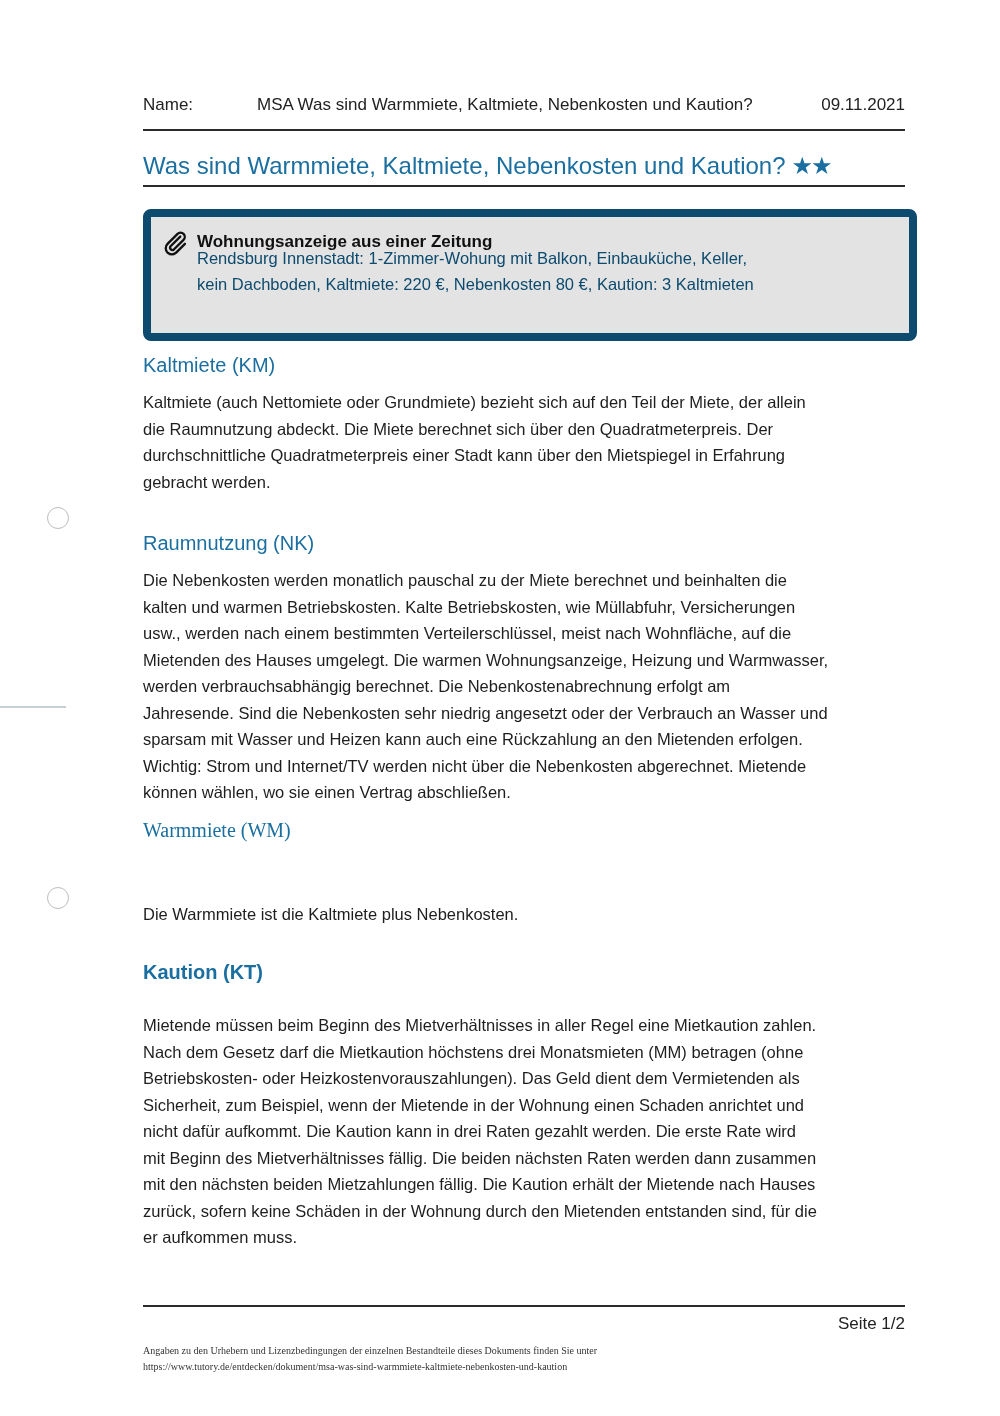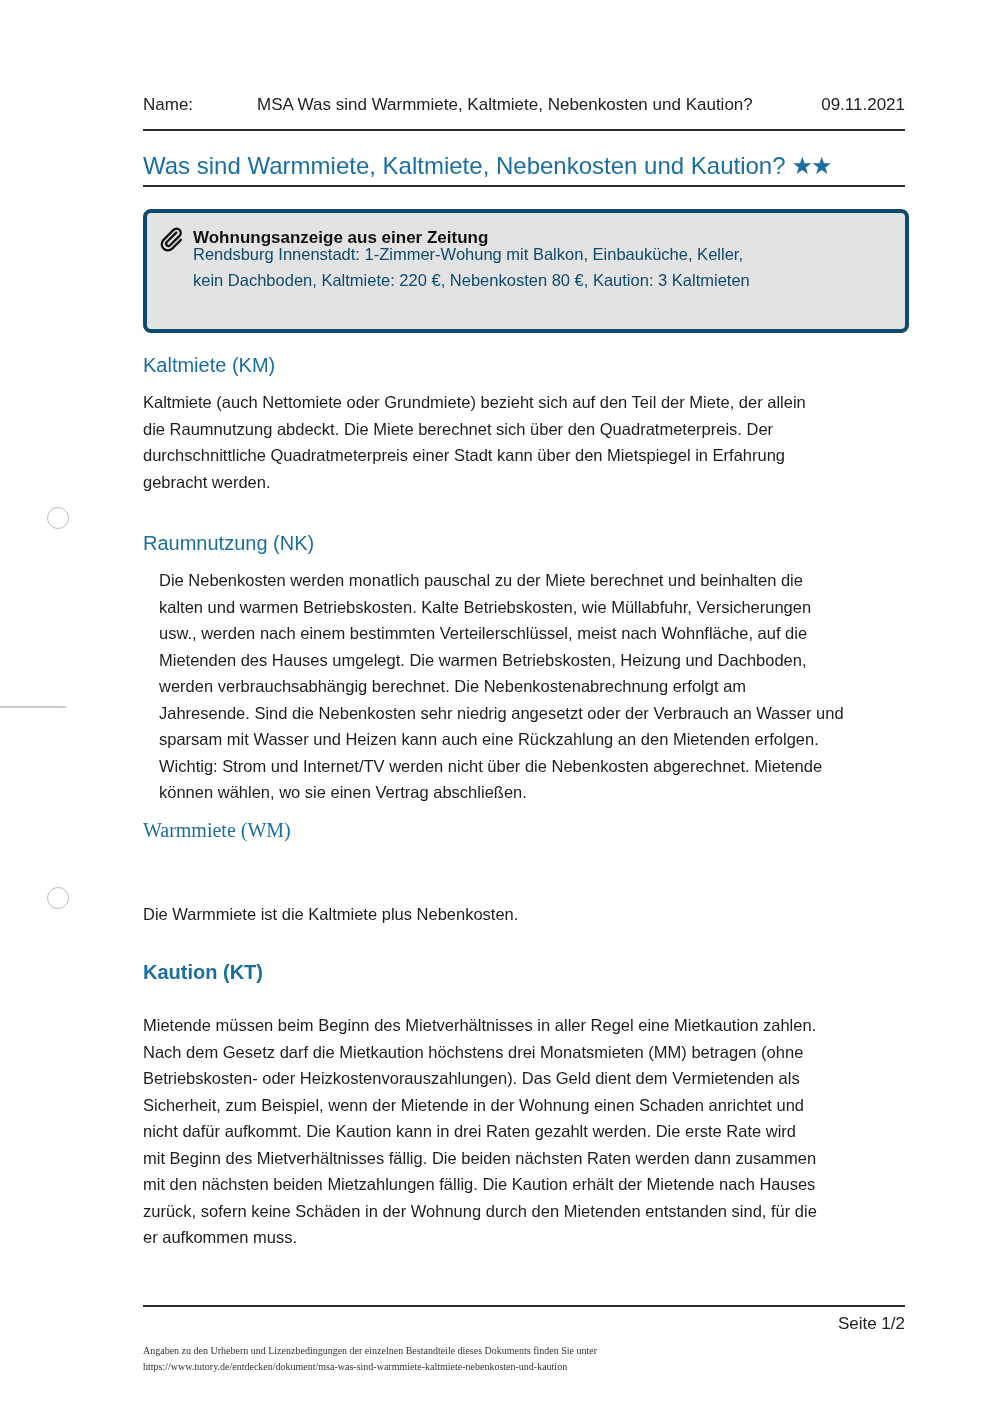--- a/index.html
+++ b/index.html
@@ -8,21 +8,21 @@
   .page { position: absolute; left: 143px; top: 0; width: 762px; }
   .header { position: absolute; top: 95px; left: 0; width: 762px; height: 24px;
             font-size: 17px; color: #222; }
   .header .name { position: absolute; left: 0; top: 0; }
   .header .doc-title { position: absolute; left: 114px; top: 0; }
   .header .date { position: absolute; right: 0; top: 0; }
   .rule { position: absolute; left: 0; width: 762px; height: 2px; background: #2b2b2b; }
   .main-title { position: absolute; top: 152px; left: 0; font-size: 24px; color: #1b6fa0; white-space: nowrap; }
   .main-title .stars { color: #1b6fa0; letter-spacing: -2px; margin-left: 6px; }
   .infobox { position: absolute; top: 209px; left: 0; width: 758px; height: 116px;
-             background: #e3e3e3; border: 4px solid #0c4a6e; border-radius: 8px; }
+             background: #e3e3e3; border: 8px solid #0c4a6e; border-radius: 8px; }
   .infobox .clip { position: absolute; left: 10px; top: 12px; width: 28px; height: 28px; }
   .infobox .box-title { position: absolute; left: 46px; top: 15px; font-size: 17px; font-weight: bold; color: #111; }
   .infobox .box-text { position: absolute; left: 46px; top: 28px; width: 700px; font-size: 16.5px; line-height: 26px; color: #0c4a6e; }
   .section-title { position: absolute; left: 0; font-size: 20px; color: #1b6fa0; }
   .para { position: absolute; left: 0; width: 765px; font-size: 16.5px; line-height: 26.5px; color: #1e1e1e; }
   .footer-rule { top: 1305px; }
   .page-num { position: absolute; right: 0; top: 1314px; font-size: 17px; color: #222; }
   .footnote { position: absolute; left: 0; top: 1343px; font-size: 10px; line-height: 16px; color: #333; width: 700px; font-family: Liberation Serif, serif; }
   .hole { position: absolute; left: 47px; width: 20px; height: 20px; border: 1.5px solid #bdbdbd; border-radius: 50%; }
   .fold { position: absolute; left: 0; top: 706px; width: 66px; height: 1.5px; background: #c6cfd4; }
@@ -61,25 +61,25 @@
 
   <div class="section-title" style="top:354px;">Kaltmiete (KM)</div>
   <div class="para" style="top:389px;">
     <div>Kaltmiete (auch Nettomiete oder Grundmiete) bezieht sich auf den Teil der Miete, der allein</div>
     <div>die Raumnutzung abdeckt. Die Miete berechnet sich über den Quadratmeterpreis. Der</div>
     <div>durchschnittliche Quadratmeterpreis einer Stadt kann über den Mietspiegel in Erfahrung</div>
     <div>gebracht werden.</div>
   </div>
 
   <div class="section-title" style="top:532px;">Raumnutzung (NK)</div>
-  <div class="para" style="top:567px;margin-left:16px;">
+  <div class="para" style="top:567px;">
     <div>Die Nebenkosten werden monatlich pauschal zu der Miete berechnet und beinhalten die</div>
     <div>kalten und warmen Betriebskosten. Kalte Betriebskosten, wie Müllabfuhr, Versicherungen</div>
     <div>usw., werden nach einem bestimmten Verteilerschlüssel, meist nach Wohnfläche, auf die</div>
-    <div>Mietenden des Hauses umgelegt. Die warmen Betriebskosten, Heizung und Dachboden,</div>
+    <div>Mietenden des Hauses umgelegt. Die warmen Wohnungsanzeige, Heizung und Warmwasser,</div>
     <div>werden verbrauchsabhängig berechnet. Die Nebenkostenabrechnung erfolgt am</div>
     <div>Jahresende. Sind die Nebenkosten sehr niedrig angesetzt oder der Verbrauch an Wasser und</div>
     <div>sparsam mit Wasser und Heizen kann auch eine Rückzahlung an den Mietenden erfolgen.</div>
     <div>Wichtig: Strom und Internet/TV werden nicht über die Nebenkosten abgerechnet. Mietende</div>
     <div>können wählen, wo sie einen Vertrag abschließen.</div>
   </div>
 
   <div class="section-title" style="top:819px;font-family:Liberation Serif, serif;">Warmmiete (WM)</div>
   <div class="para" style="top:901px;">
     <div>Die Warmmiete ist die Kaltmiete plus Nebenkosten.</div>

